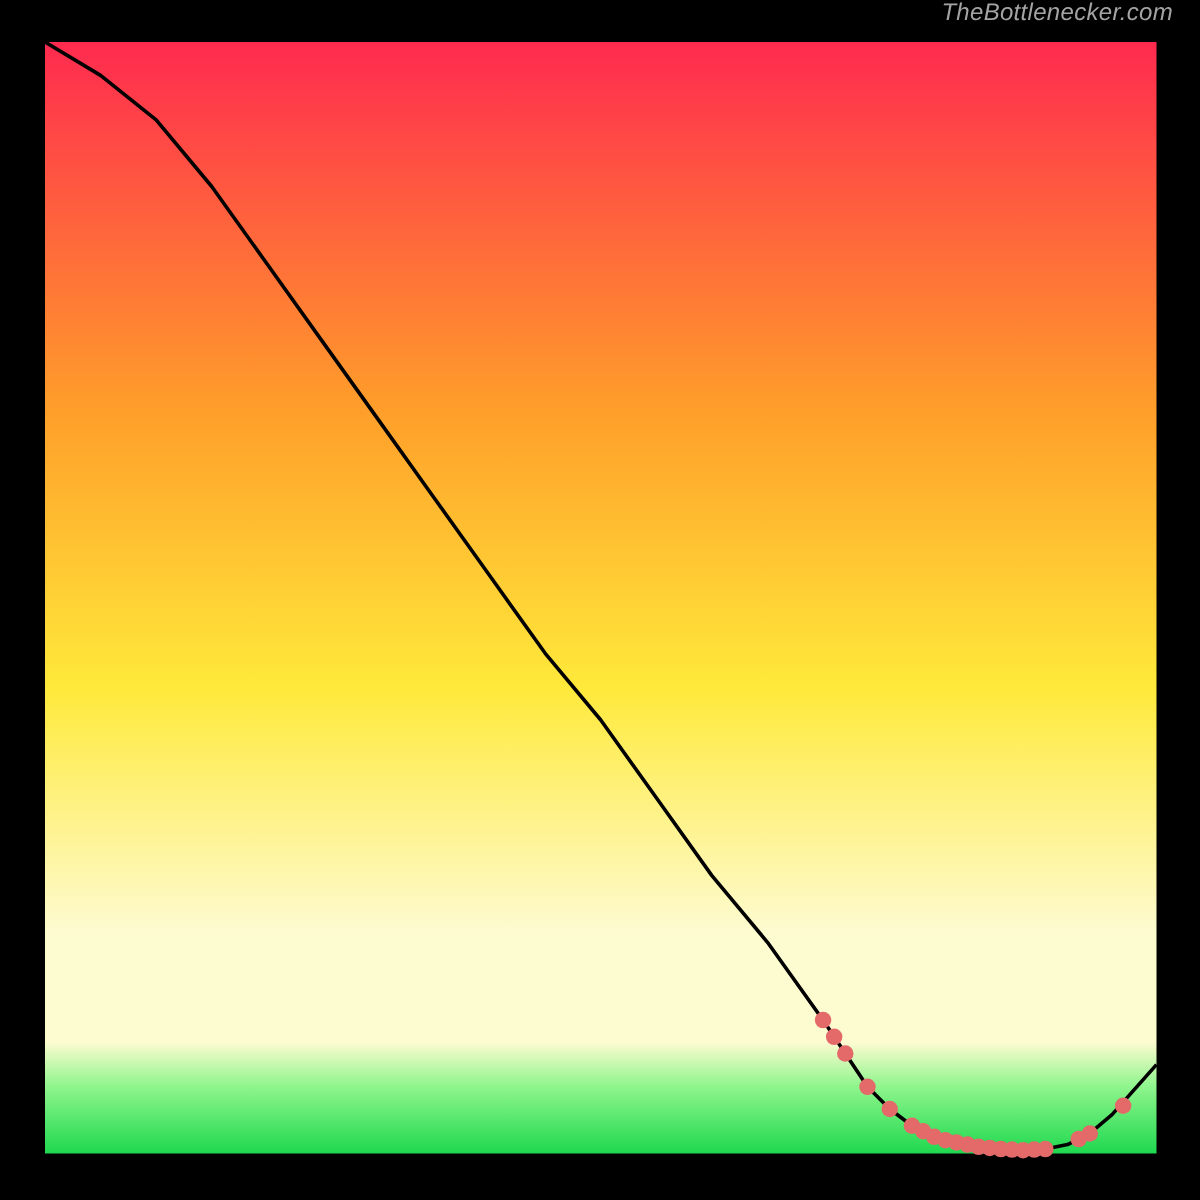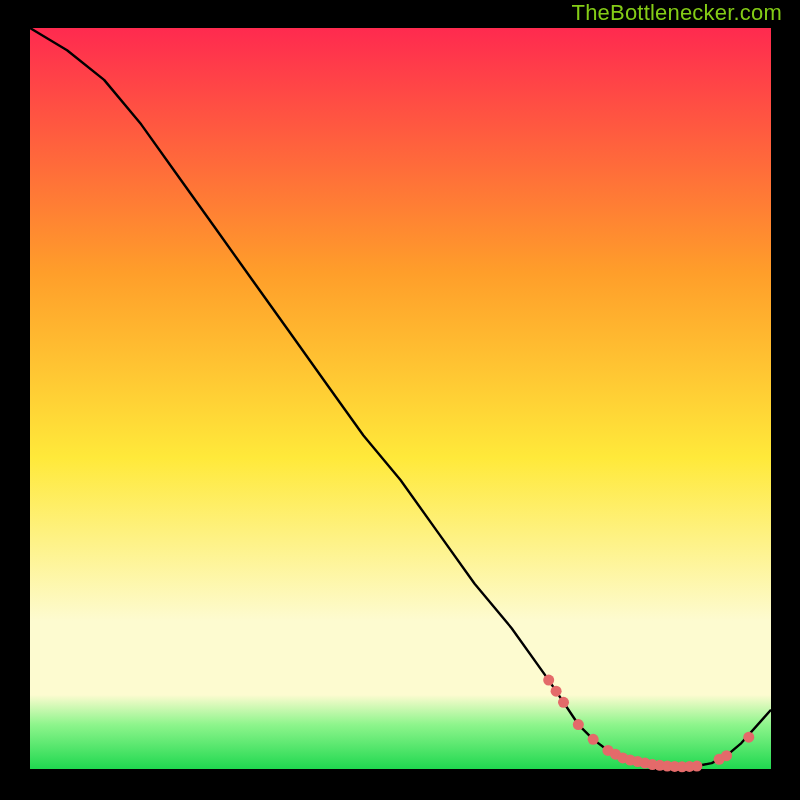--- a/index.html
+++ b/index.html
@@ -14,25 +14,26 @@
   .outer {
     width: 800px;
     height: 800px;
     background: #000;
     position: relative;
   }
   .watermark {
     position: absolute;
     top: 0px;
     right: 18px;
-    color: #84cc16;
-    font-size: 22px;
+    color: #a3a3a3;
+    font-size: 16px;
     font-weight: 500;
     letter-spacing: 0.2px;
     z-index: 3;
+    font-style: italic;
   }
   svg.plot {
     position: absolute;
     left: 0;
     top: 0;
   }
 </style>
 </head>
 <body>
 

